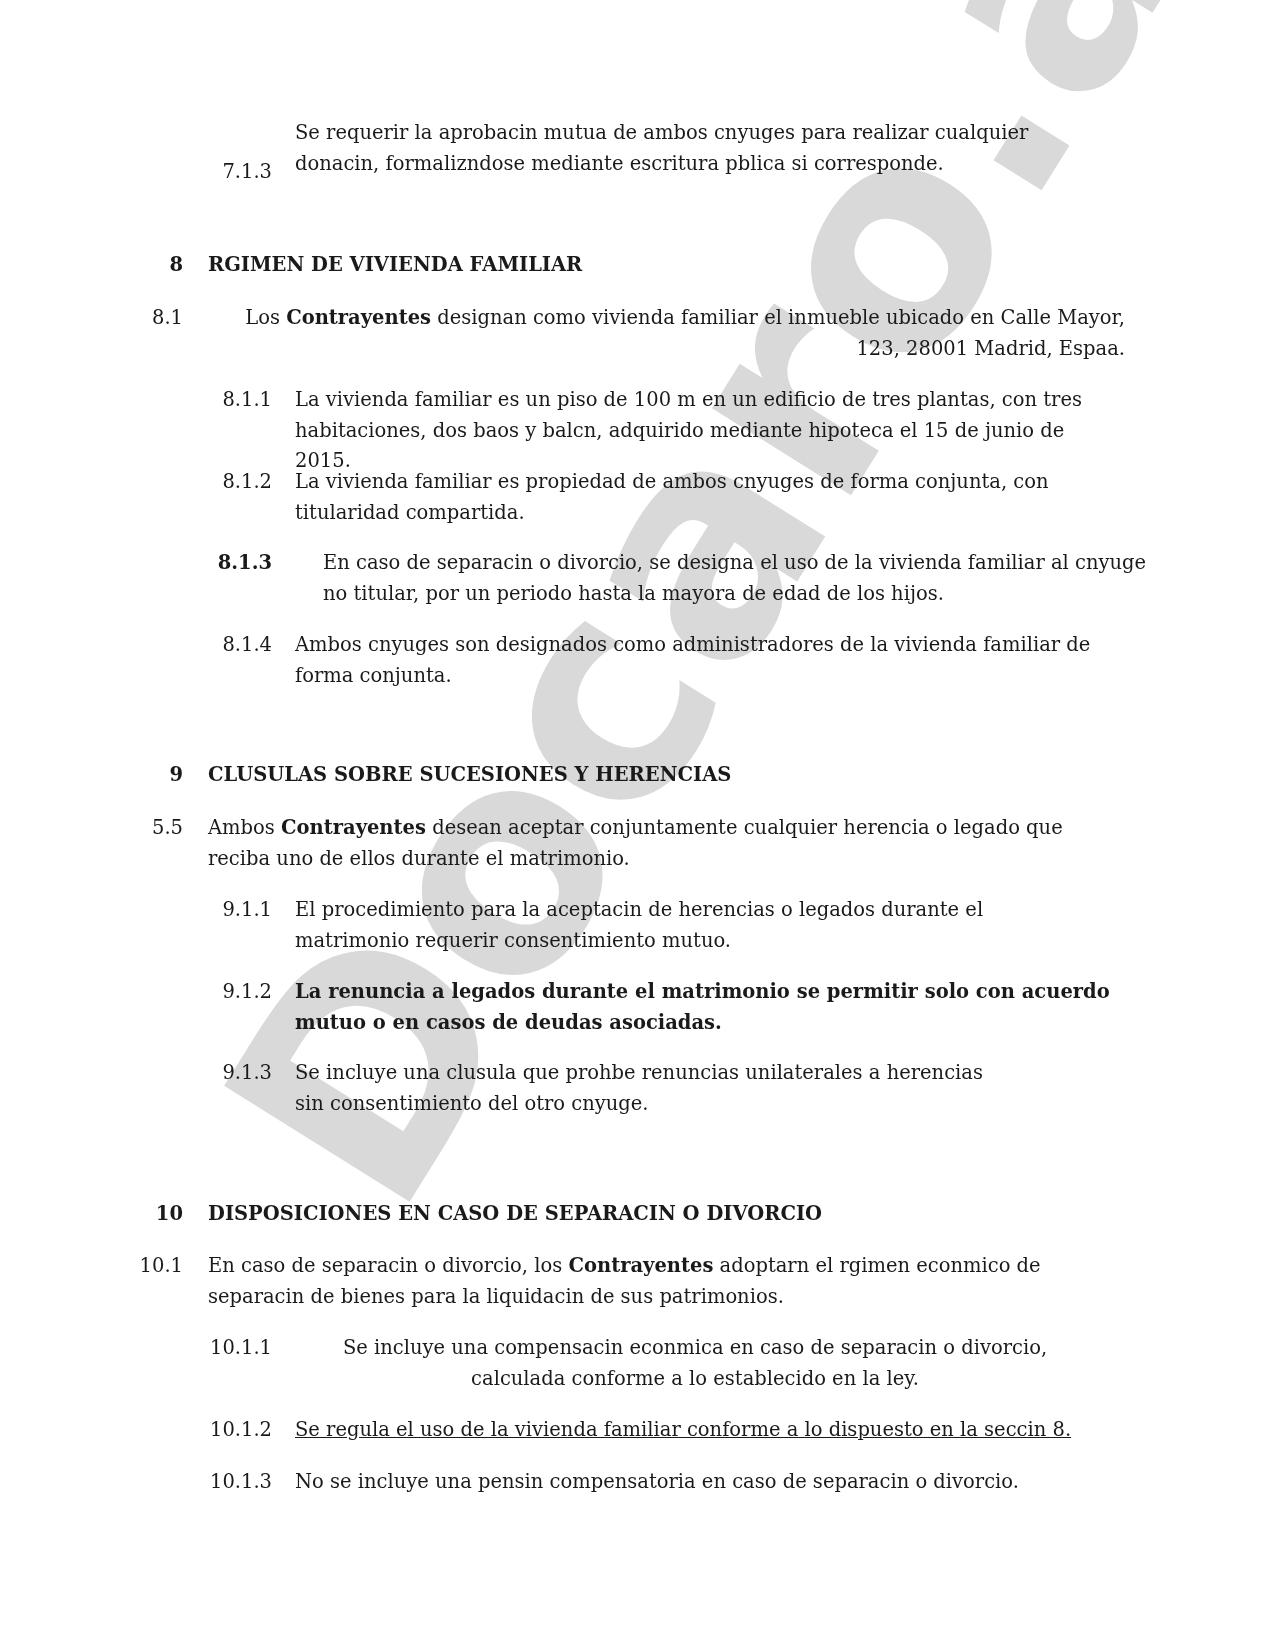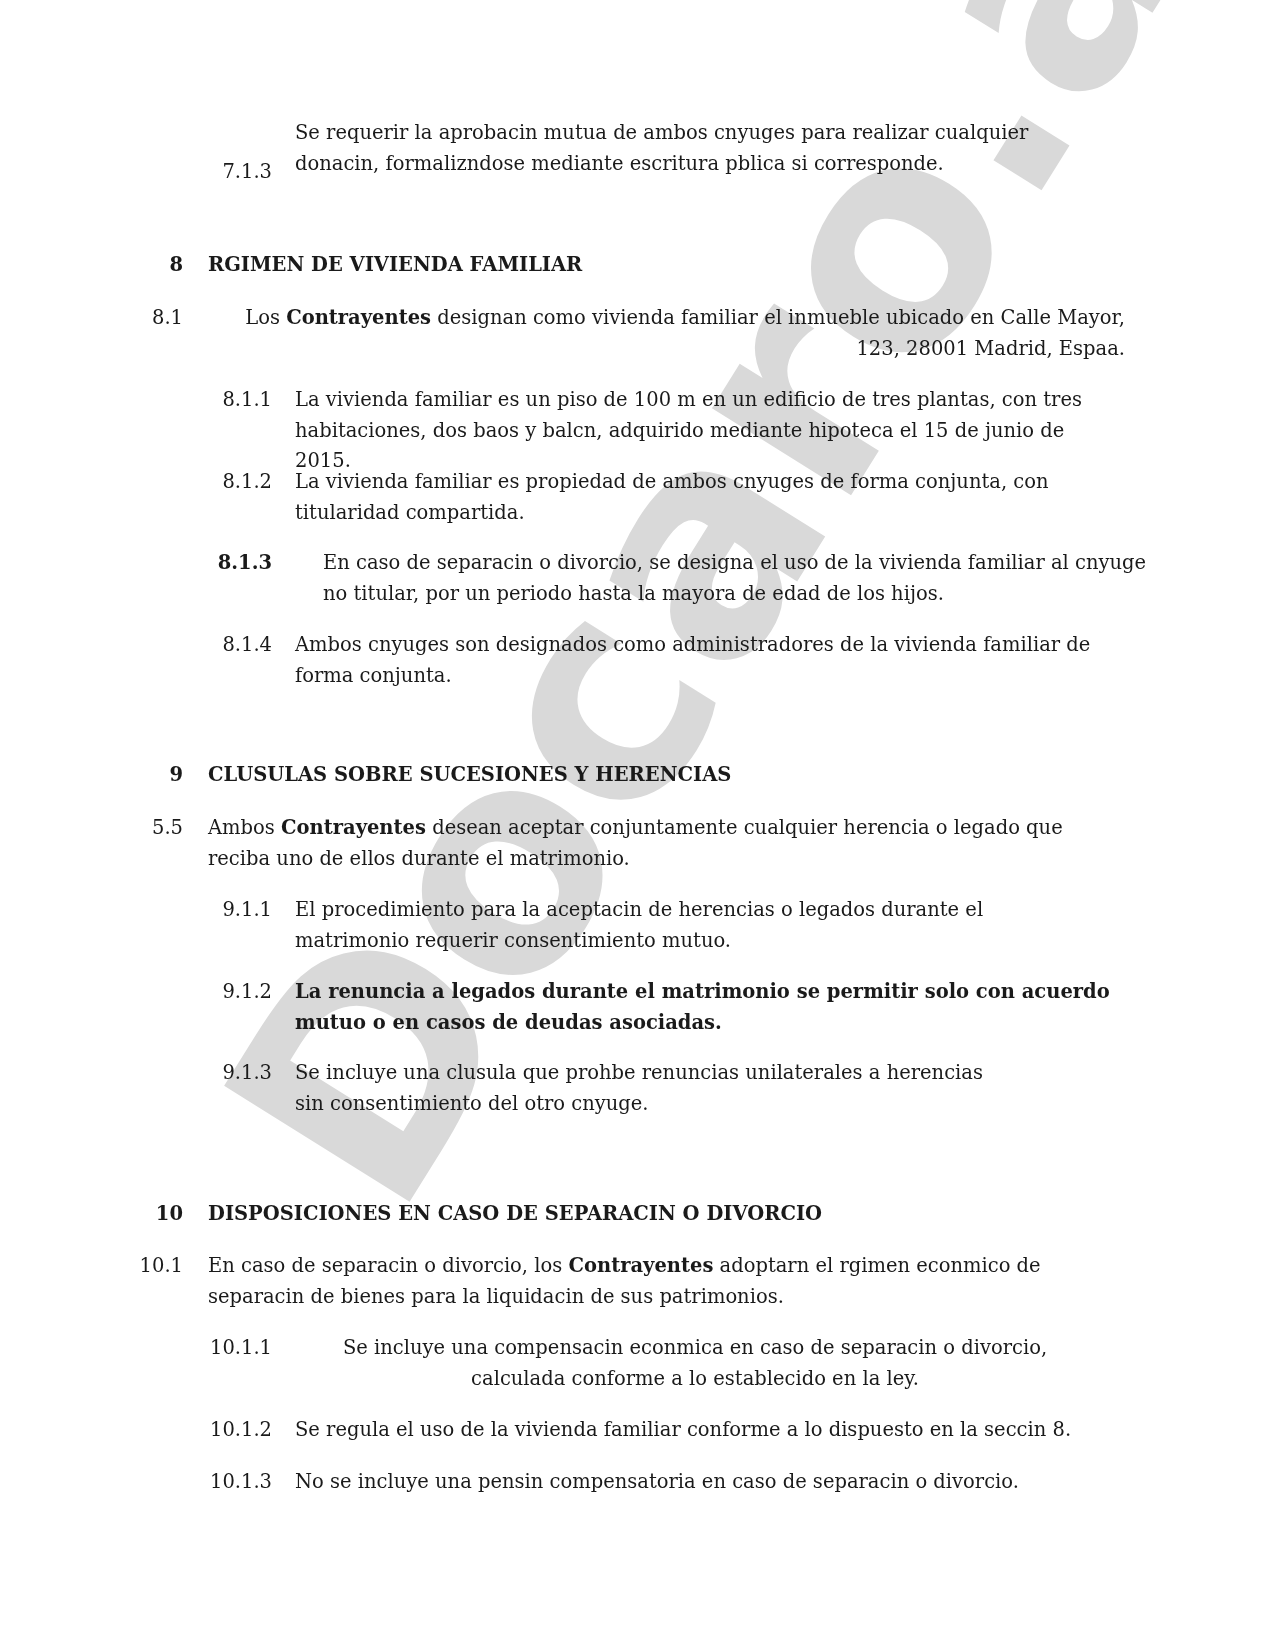--- a/index.html
+++ b/index.html
@@ -101,21 +101,21 @@
       <span class="txt" style="left:208px; width:910px;"><span>En caso de separacin o divorcio, los </span><b>Contrayentes</b><span> adoptarn el rgimen econmico de separacin de bienes para la liquidacin de sus patrimonios.</span></span>
     </div>
 
     <div class="item" style="left:0; top:1333px; width:1275px;">
       <span class="num" style="left:190px; width:82px;">10.1.1</span>
       <span class="txt" style="left:295px; width:800px;text-align:center;">Se incluye una compensacin econmica en caso de separacin o divorcio, calculada conforme a lo establecido en la ley.</span>
     </div>
 
     <div class="item" style="left:0; top:1415px; width:1275px;">
       <span class="num" style="left:190px; width:82px;">10.1.2</span>
-      <span class="txt" style="left:295px; width:820px;">Se regula el uso de la vivienda familiar conforme a lo dispuesto en la seccin 8.</span>
+      <span class="txt" style="left:295px; width:820px;text-decoration:underline;">Se regula el uso de la vivienda familiar conforme a lo dispuesto en la seccin 8.</span>
     </div>
 
     <div class="item" style="left:0; top:1467px; width:1275px;">
       <span class="num" style="left:190px; width:82px;">10.1.3</span>
       <span class="txt" style="left:295px; width:820px;">No se incluye una pensin compensatoria en caso de separacin o divorcio.</span>
     </div>
 
   </div>
 </div>
 

